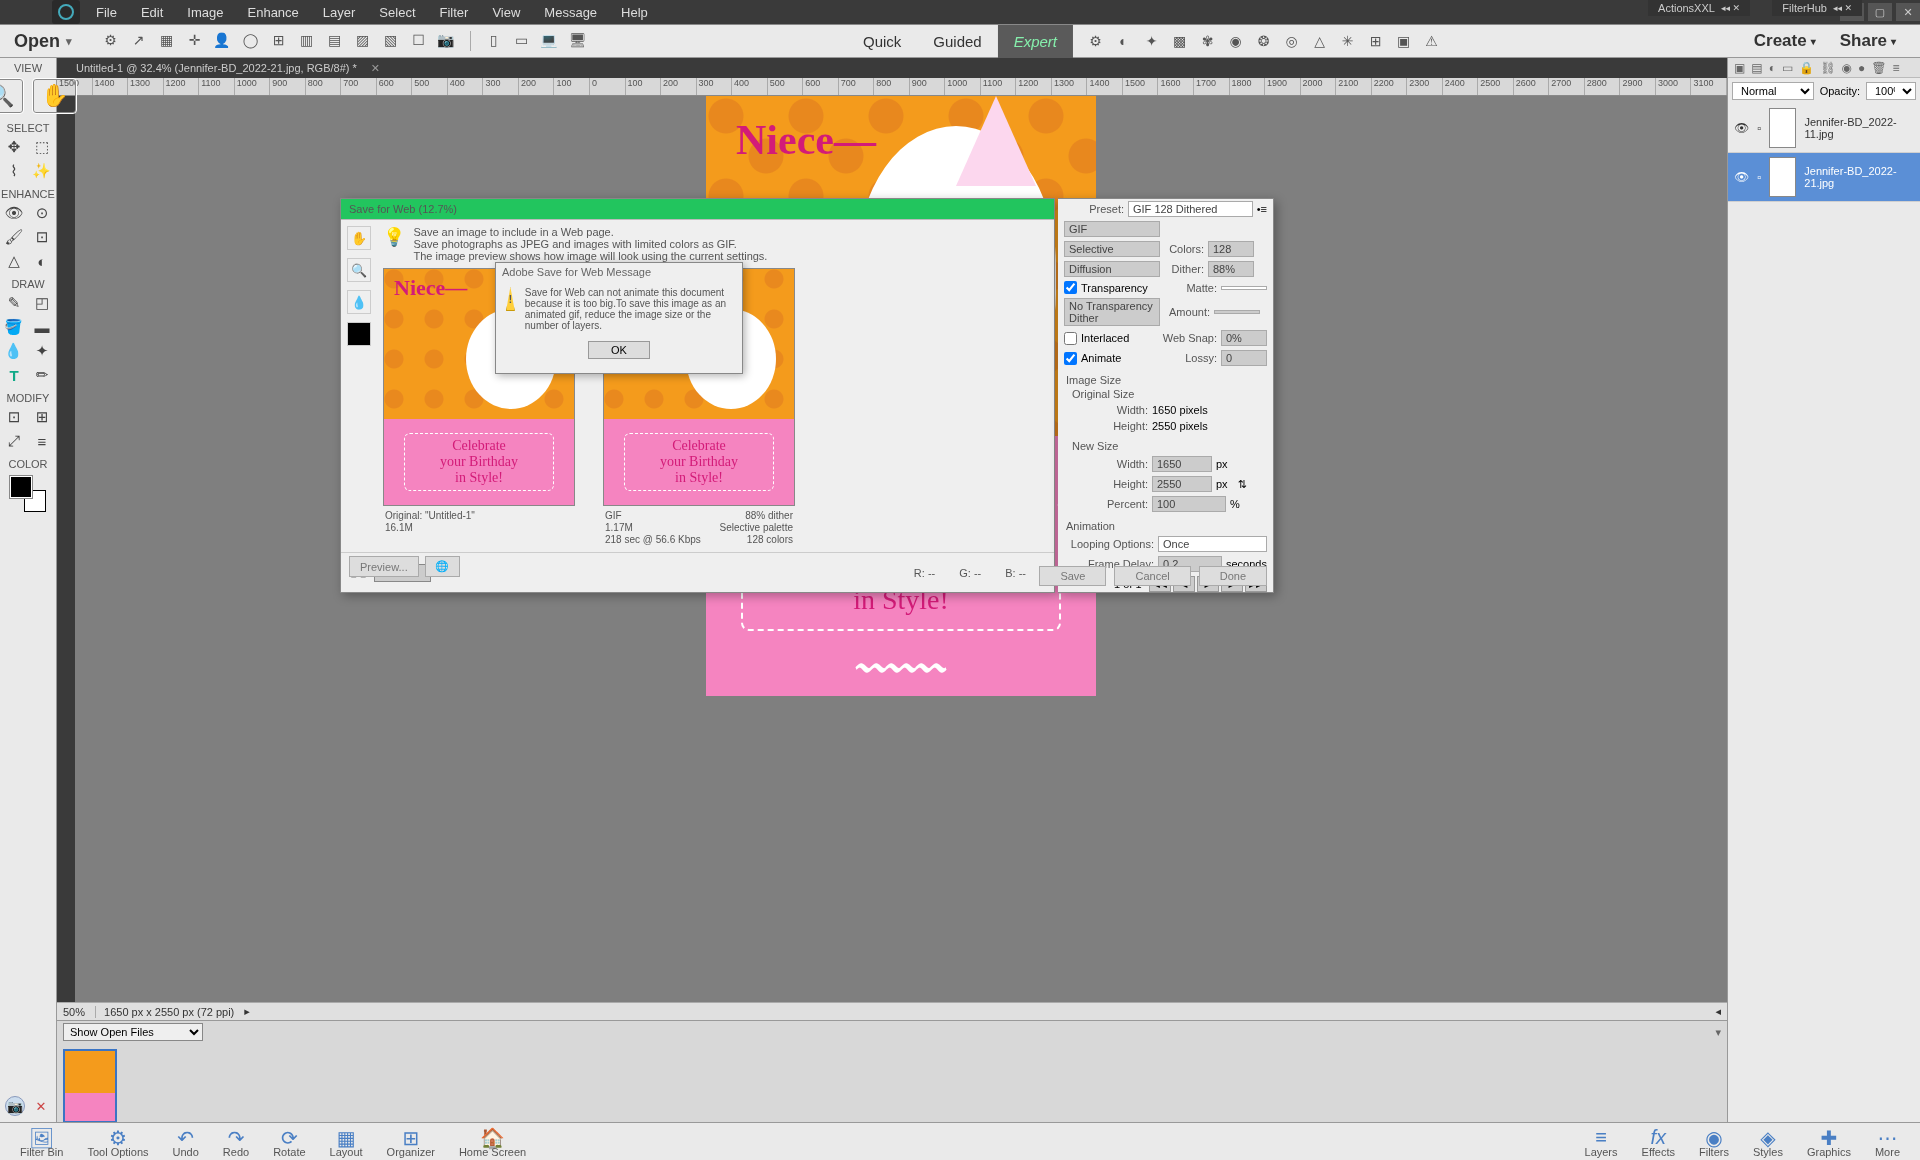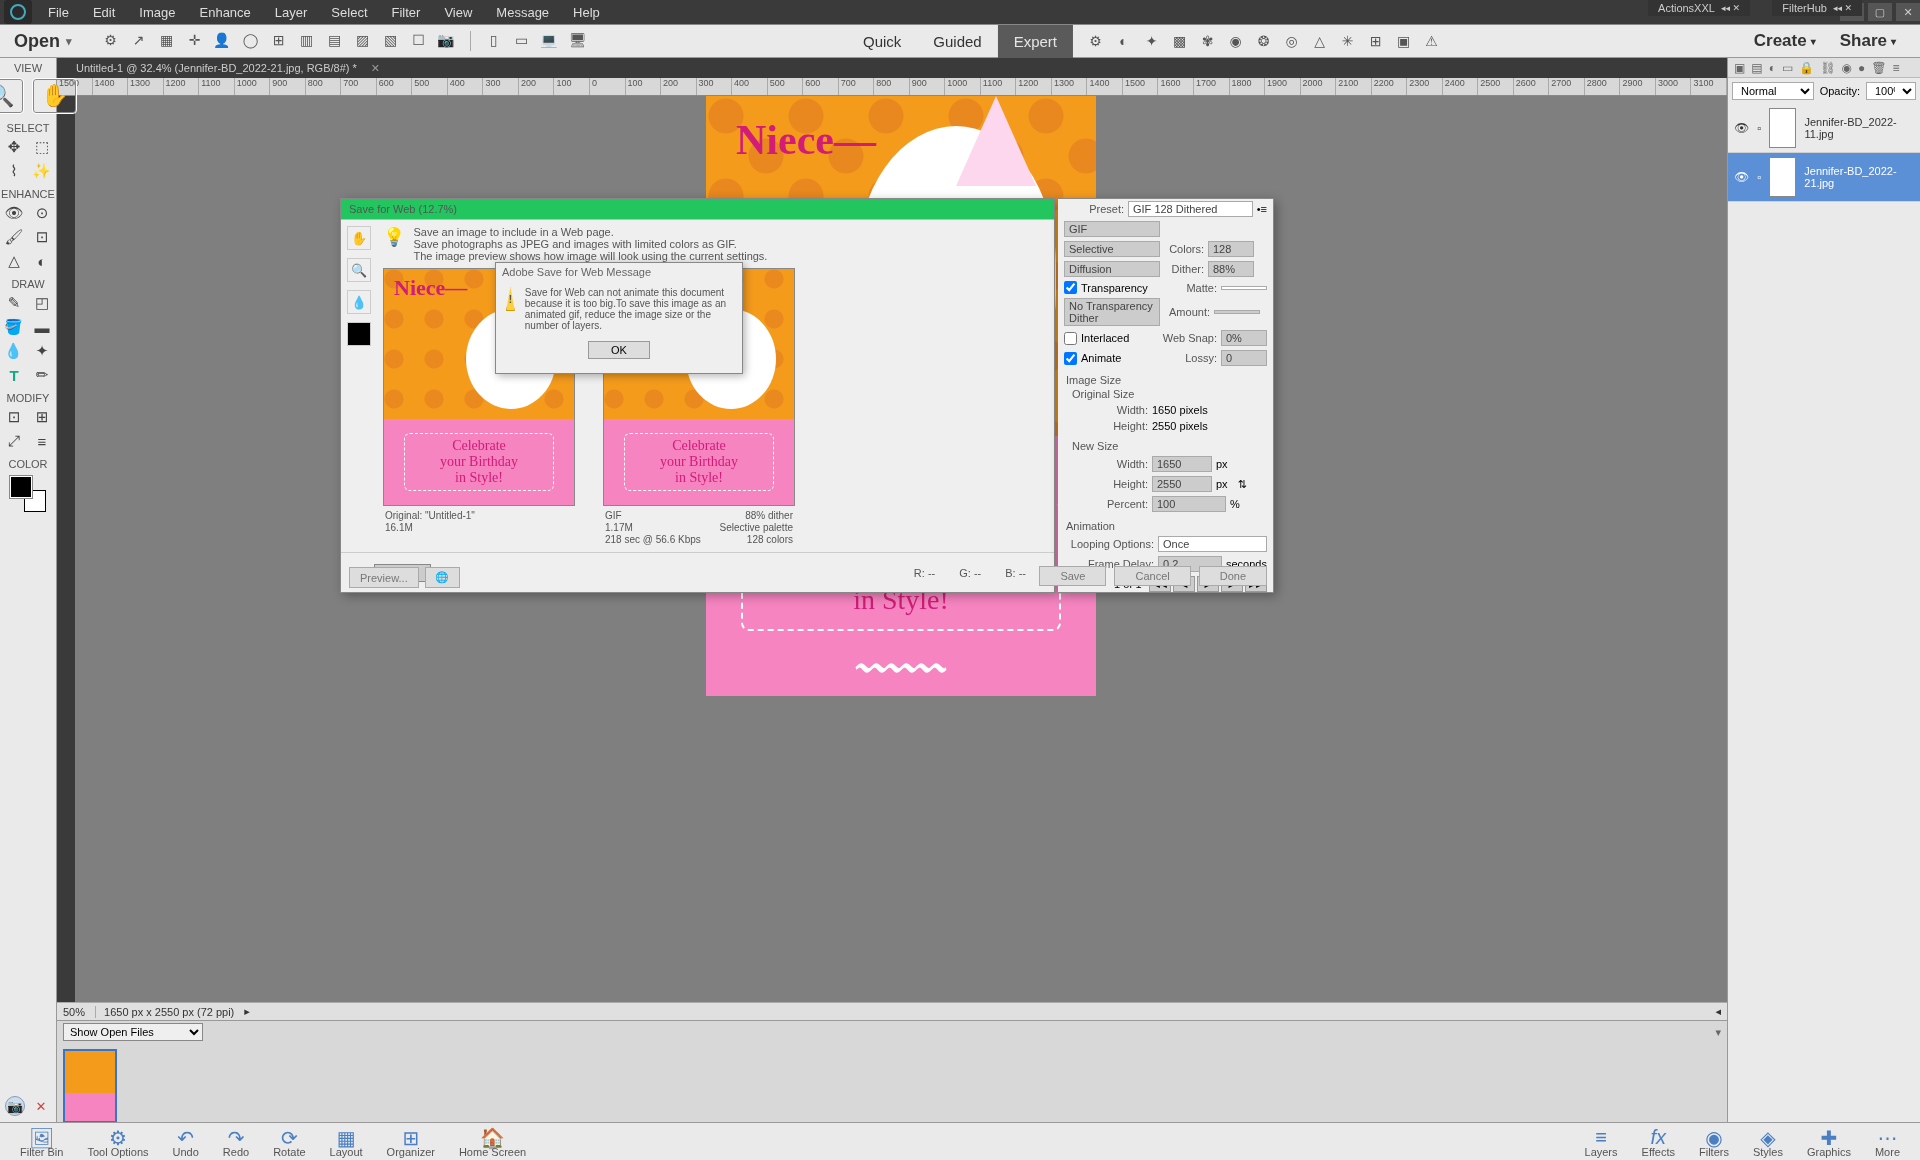--- a/index.html
+++ b/index.html
@@ -1,29 +1,29 @@
 <!DOCTYPE html>
 <html><head>
 <meta charset="utf-8">
 <style>
 * { margin:0; padding:0; box-sizing:border-box; font-family:"Segoe UI",Tahoma,sans-serif; -webkit-user-select:none; }
 body { width:1920px; height:1160px; background:#3a3a3a; overflow:hidden; position:relative; }
-.menubar { height:24px; background:#3a3a3a; display:flex; align-items:center; color:#ddd; font-size:13px; }
+.menubar { height:24px; background:#3a3a3a; display:flex; align-items:center; color:#ddd; font-size:13px;padding-left:48px; }
 .logo { width:28px; height:24px; display:flex; align-items:center; justify-content:center; background:#2a2a2a; border-radius:3px; margin:0 4px; }
 .menu-item { padding:0 12px; cursor:pointer; }
 .win-btns { margin-left:auto; display:flex; }
 .win-btn { width:24px; height:18px; display:flex; align-items:center; justify-content:center; color:#ccc; font-size:11px; background:#555; margin-left:4px; }
 .toolbar2 { height:34px; background:#eaeaea; border-top:1px solid #888; border-bottom:1px solid #999; display:flex; align-items:center; padding:0 14px; }
 .open-btn { font-size:18px; font-weight:bold; color:#333; display:flex; align-items:center; gap:6px; }
 .open-btn::after { content:"▾"; font-size:11px; color:#666; }
 .icon-row { margin-left:30px; display:flex; gap:10px; }
 .tb-icon { width:18px; height:18px; display:flex; align-items:center; justify-content:center; color:#555; font-size:14px; }
 .tabs-mode { margin-left:auto; display:flex; }
 .mode-tab { padding:8px 16px; font-size:15px; color:#333; }
-.mode-tab.active { background:#5a5a5a; color:#e5e5e5; }
+.mode-tab.active { background:#5a5a5a; color:#86efac;font-style:italic; }
 .icon-row2 { margin-left:20px; display:flex; gap:10px; }
 .right-tabs { margin-left:auto; display:flex; gap:24px; padding-right:10px; }
 .right-tab { font-size:17px; font-weight:bold; color:#333; display:flex; align-items:center; gap:4px; }
 .right-tab::after { content:"▾"; font-size:10px; }
 .doc-tab-row { height:20px; background:#3a3a3a; display:flex; align-items:center; padding-left:68px; color:#ccc; font-size:11px; }
 .doc-tab { padding:2px 8px; }
 .doc-close { margin-left:6px; color:#999; }
 .ruler-h { position:absolute; left:57px; top:78px; right:193px; height:18px; background:#d8d8d8; border-bottom:1px solid #888; display:flex; font-size:9px; color:#555; overflow:hidden; }
 .ruler-h span { width:48px; border-right:1px solid #aaa; padding-left:2px; display:flex; align-items:flex-start; }
 .canvas-area { position:absolute; left:75px; top:96px; right:193px; bottom:158px; background:#7f7f7f; overflow:hidden; }
@@ -495,21 +495,21 @@
  </div>
  <div class="dlg-foot">
   <span style="font-size:10px">▢▢</span>
   <span class="zoom">12.7%</span>
   <div class="dlg-rgba">
    <span>R: --</span>
    <span>G: --</span>
    <span>B: --</span>
   </div>
  </div>
- <div style="position:absolute;bottom:4px;left:8px;display:flex;gap:6px">
+ <div style="position:absolute;bottom:15px;left:8px;display:flex;gap:6px">
   <button class="btn" style="background:#ddd;border:1px solid #aaa;padding:3px 10px;font-size:11px;color:#777">Preview...</button>
   <button class="btn" style="background:#ddd;border:1px solid #aaa;padding:3px 10px;font-size:11px">🌐</button>
  </div>
 </div>
 
 <div class="settings-pane">
  <div class="sp-row">
       <label>Preset:</label>
       <div class="sp-sel w">GIF 128 Dithered</div>
       <span>•≡</span>

